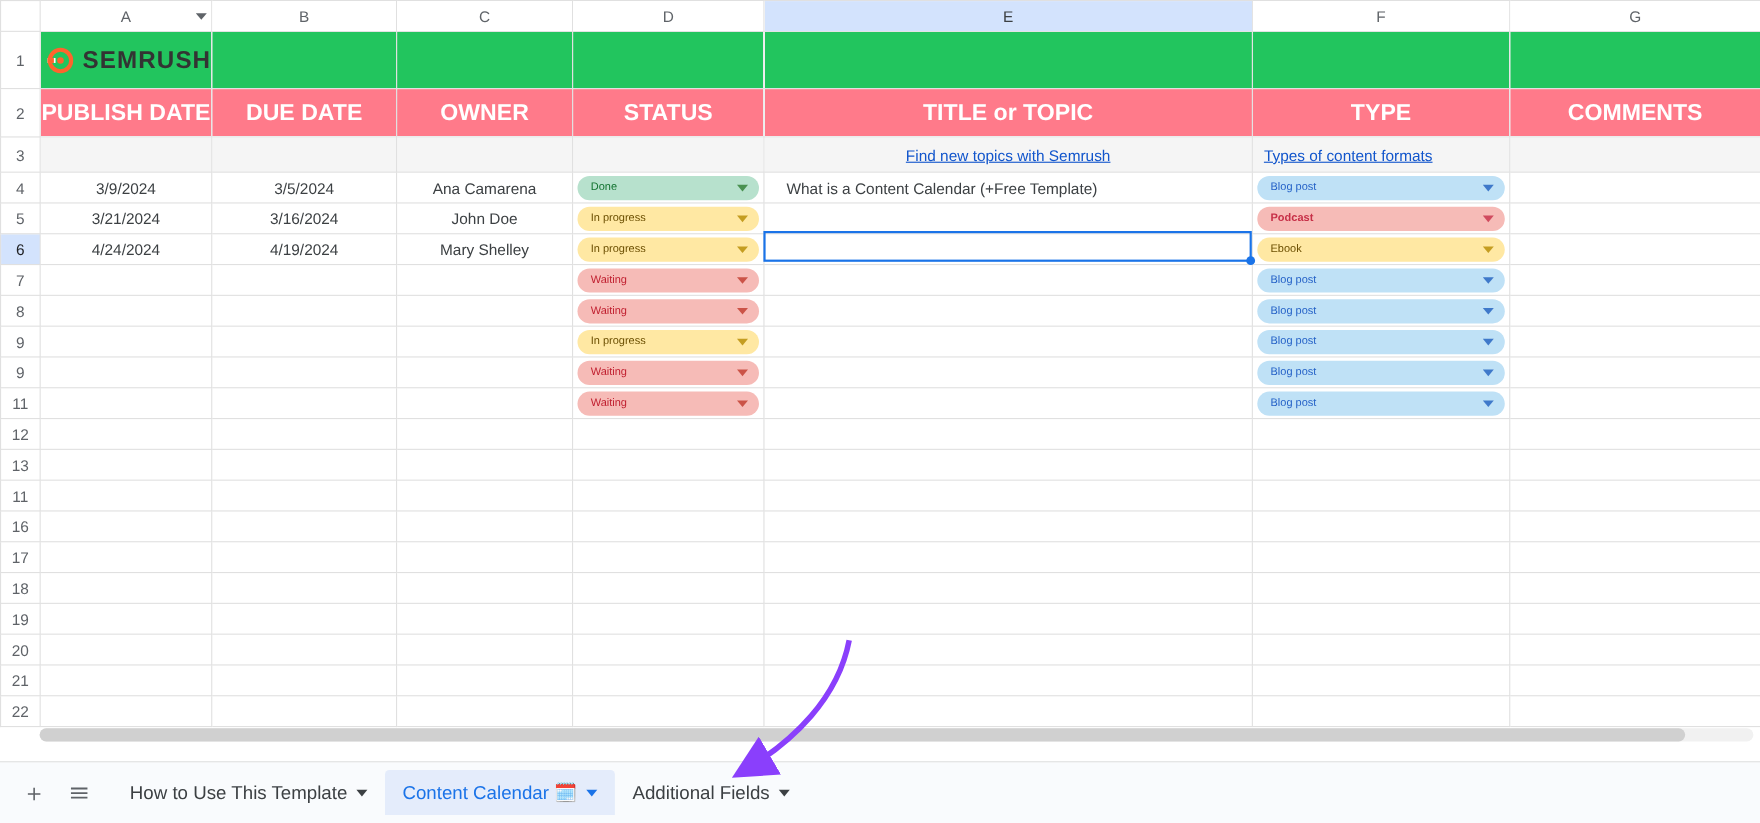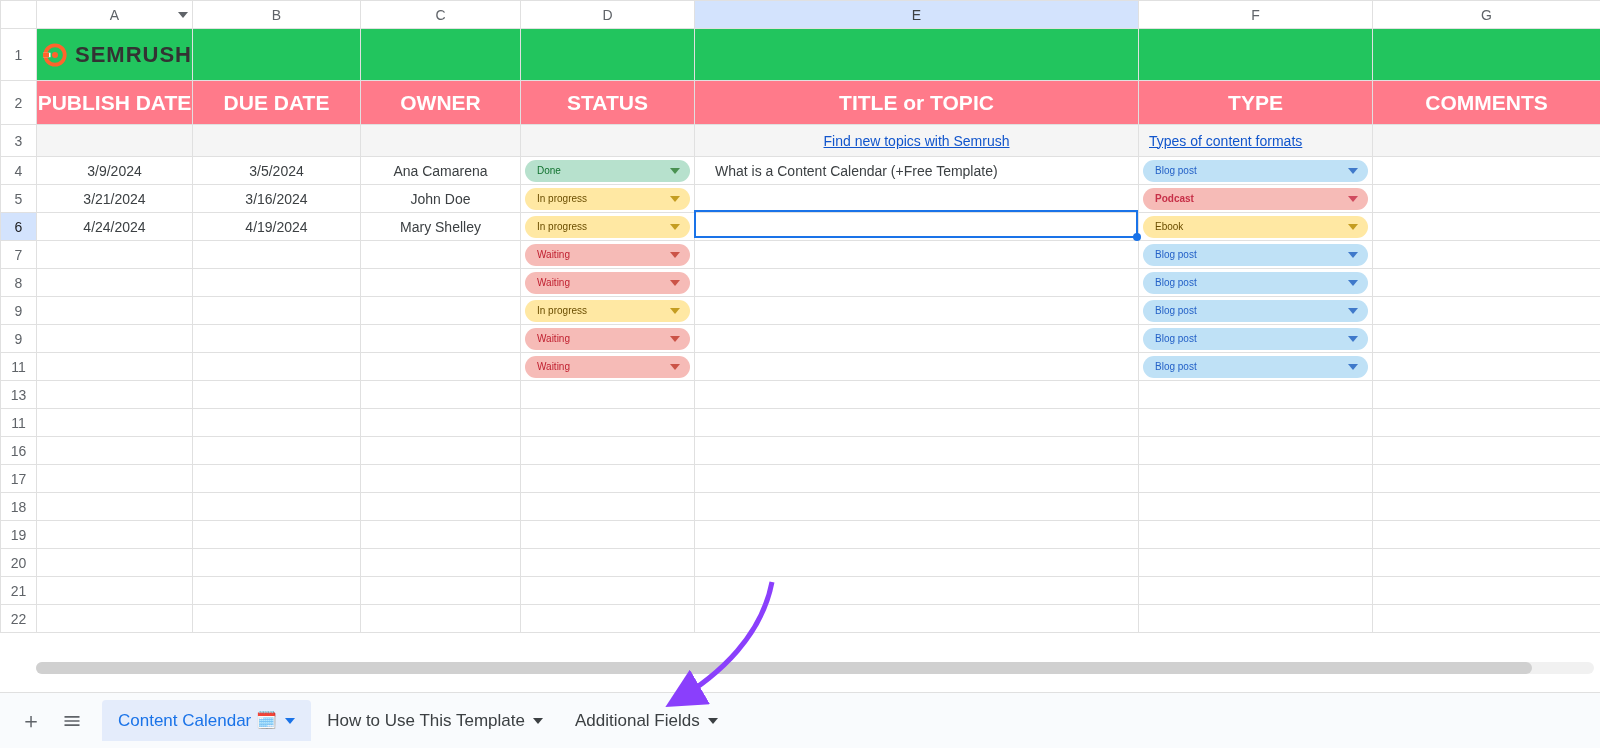--- a/index.html
+++ b/index.html
@@ -380,20 +380,30 @@
     <td class="cell left-text"></td>
     <td class="cell">
             <div class="pill blue">
               <span>Blog post</span>
               <span class="caret"></span>
             </div>
           </td>
     <td class="cell"></td>
         </tr>
         <tr>
+    <td class="row-num">12</td>
+    <td class="cell"></td>
+    <td class="cell"></td>
+    <td class="cell"></td>
+    <td class="cell"></td>
+    <td class="cell"></td>
+    <td class="cell"></td>
+    <td class="cell"></td>
+        </tr>
+        <tr>
     <td class="row-num">13</td>
     <td class="cell"></td>
     <td class="cell"></td>
     <td class="cell"></td>
     <td class="cell"></td>
     <td class="cell"></td>
     <td class="cell"></td>
     <td class="cell"></td>
         </tr>
         <tr>
@@ -498,25 +508,25 @@
 </div>
 
 <div class="tab-bar">
   <div class="tab-btn plus-icon">＋</div>
   <div class="tab-btn menu-icon">
     <svg viewBox="0 0 24 24">
         <path fill="#5f6368" d="M3 6h18v2H3V6zm0 5h18v2H3v-2zm0 5h18v2H3v-2z"></path>
       </svg>
   </div>
   <div class="tab-sep"></div>
+  <div class="sheet-tab">
+    <span>How to Use This Template</span>
+    <span class="tab-caret"></span>
+  </div>
   <div class="sheet-tab active">
     <span>Content Calendar 🗓️</span>
-    <span class="tab-caret"></span>
-  </div>
-  <div class="sheet-tab">
-    <span>How to Use This Template</span>
     <span class="tab-caret"></span>
   </div>
   <div class="sheet-tab">
     <span>Additional Fields</span>
     <span class="tab-caret"></span>
   </div>
 </div>
 
 </body></html>

